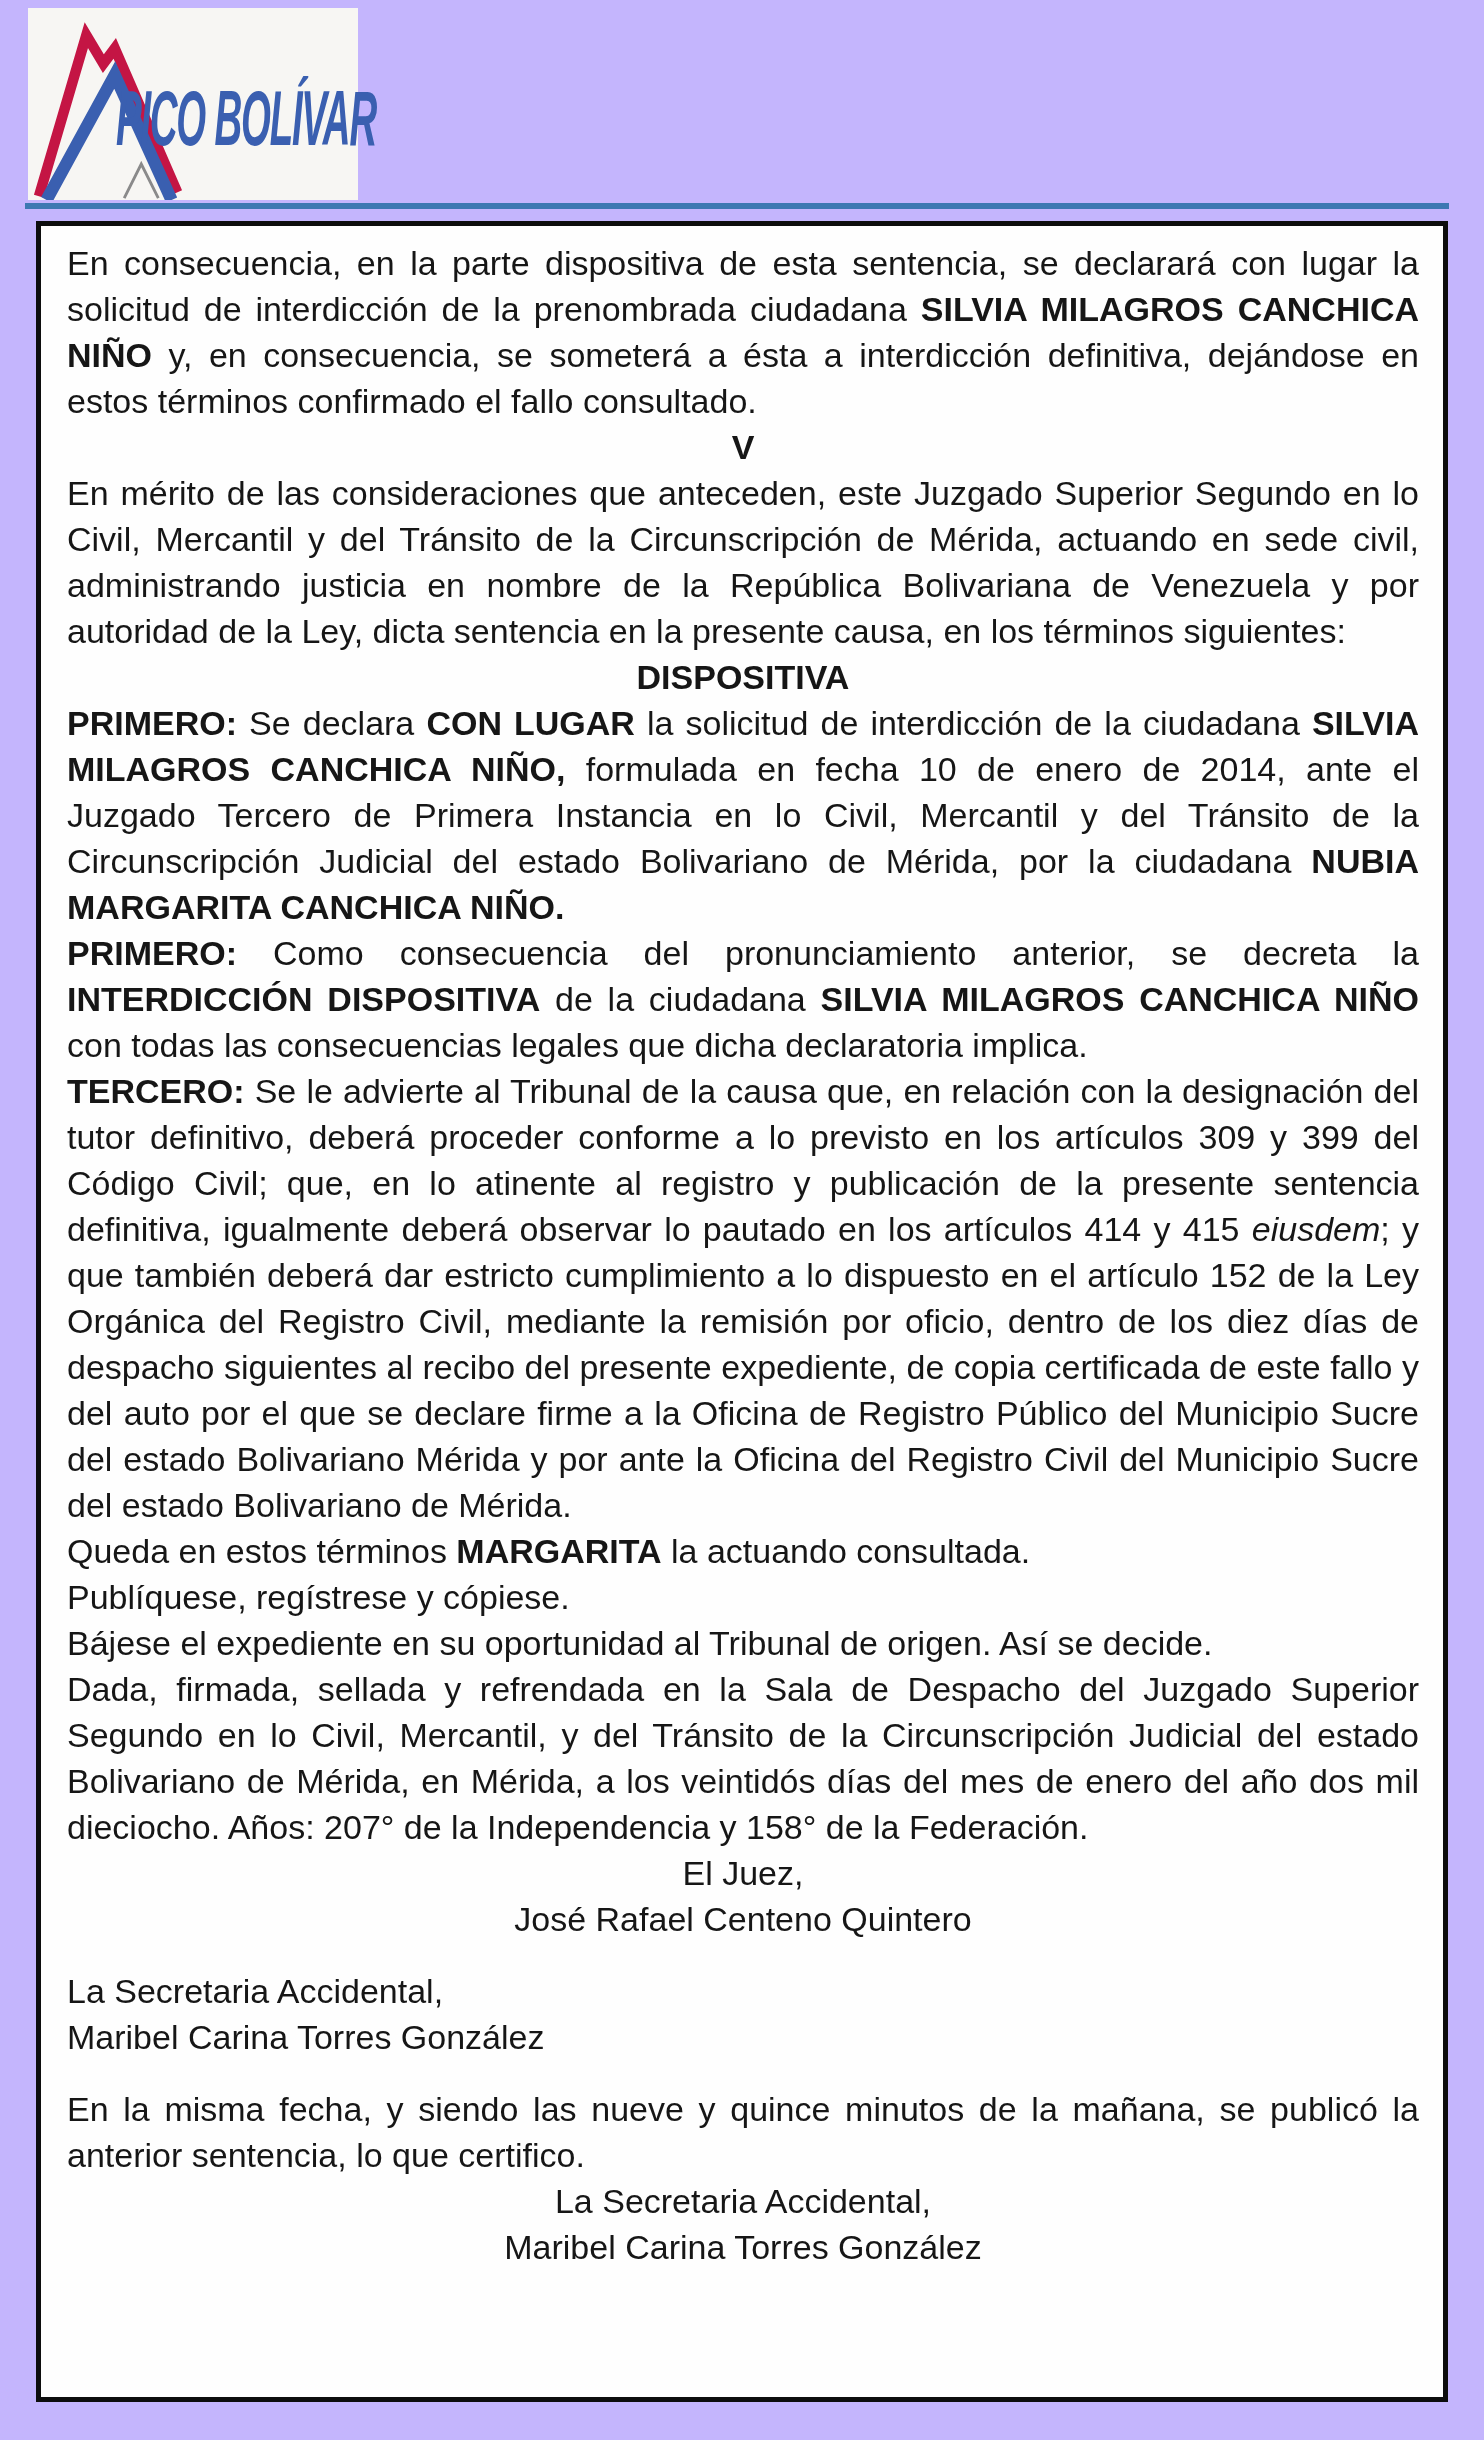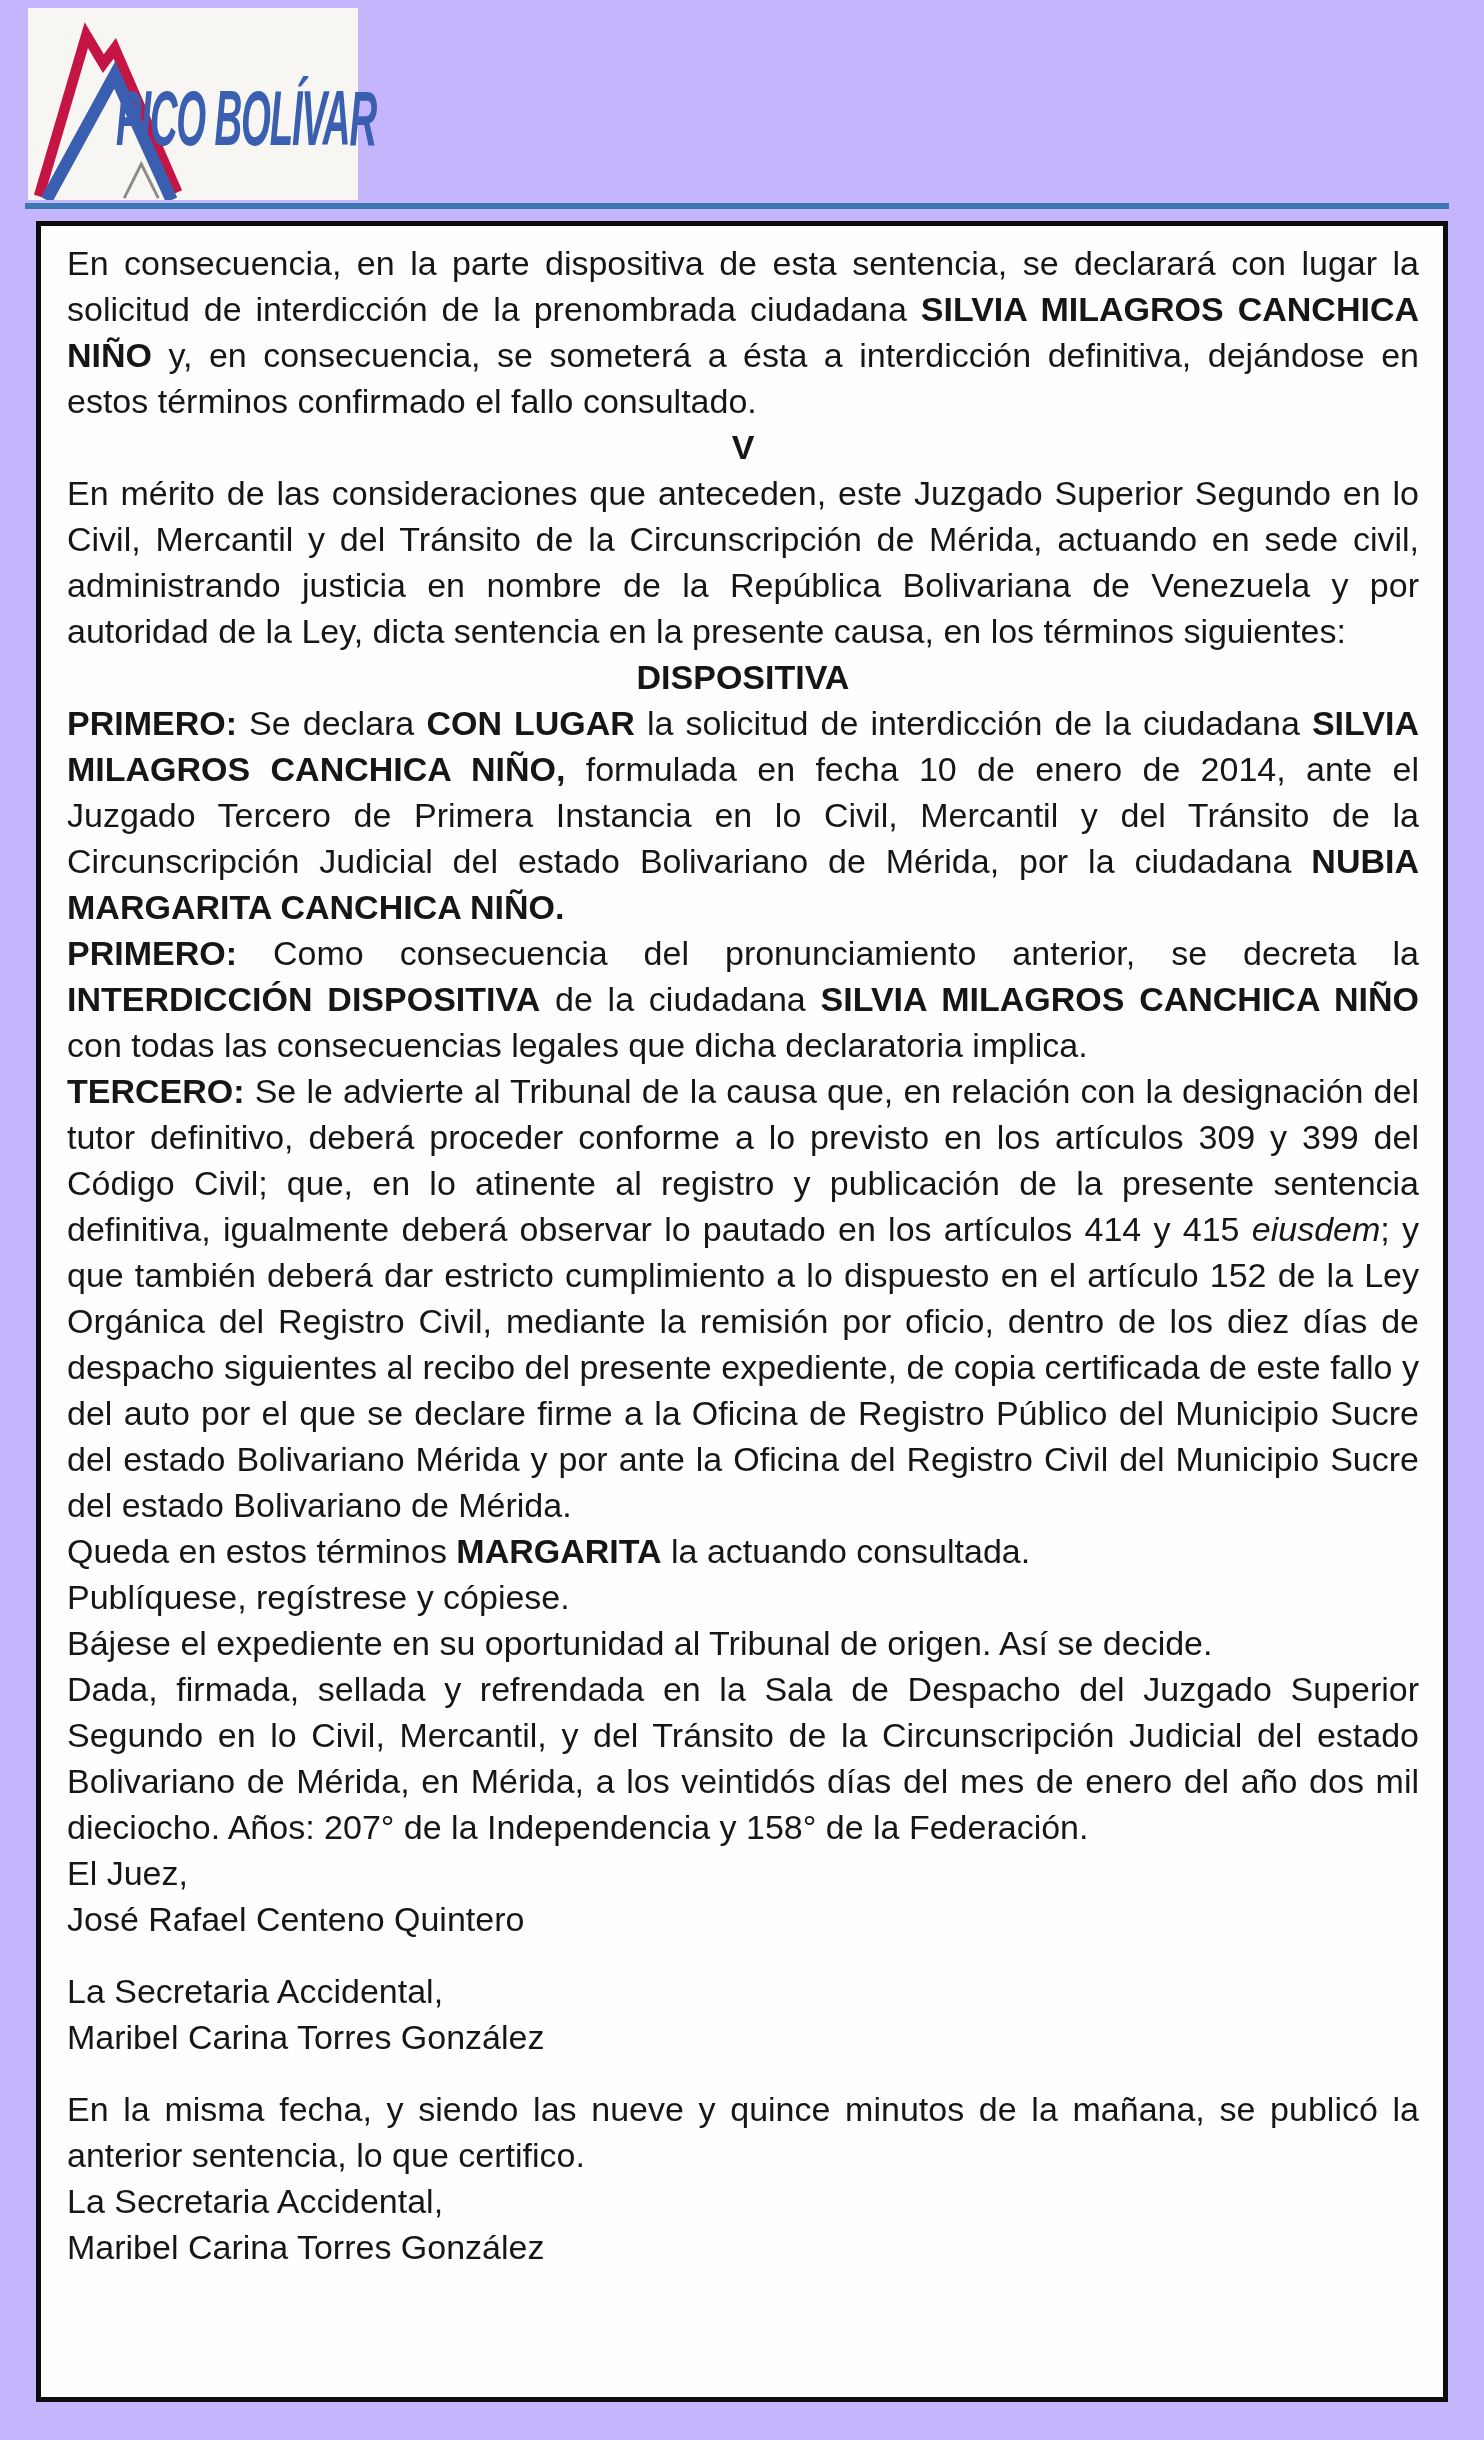--- a/index.html
+++ b/index.html
@@ -68,21 +68,21 @@
     background: #fefefe;
   }
   .para {
     margin: 0;
     font-size: 34px;
     line-height: 46px;
     color: #161616;
     text-align: justify;
   }
   .para.center { text-align: center; }
-  .para.right  { text-align: left; }
+  .para.right  { text-align: center; }
   .para.left   { text-align: left; }
   .para.gap    { margin-top: 26px; }
   .b { font-weight: bold; }
   .i { font-style: italic; }
 </style>
 </head>
 <body>
 
 <div class="page">
 

